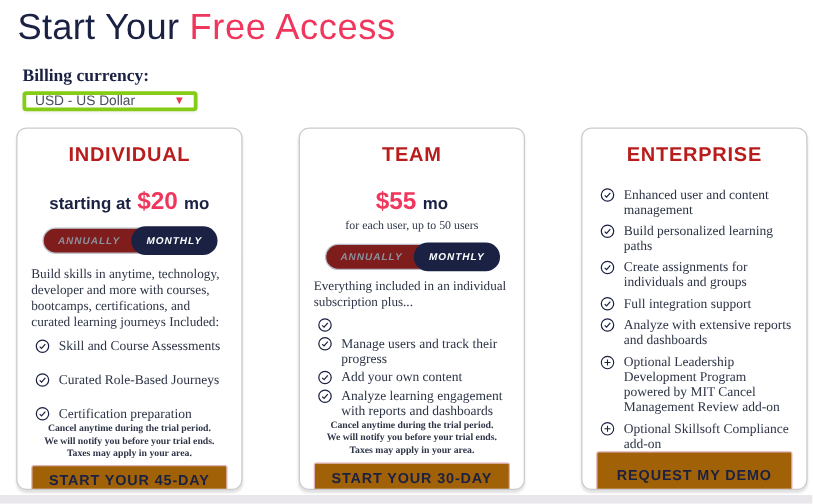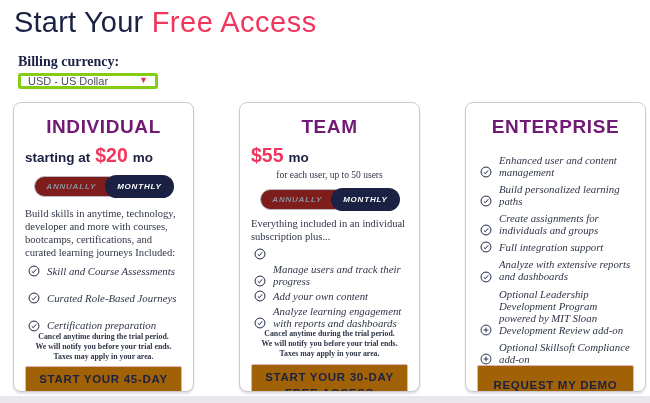--- a/index.html
+++ b/index.html
@@ -48,26 +48,26 @@
     width: 181px; height: 290px;
     background: #fff;
     border: 1px solid #cbcbce; border-radius: 8px;
     box-shadow: 0 2px 2px rgba(0,0,0,0.12);
     display: flex; flex-direction: column;
     padding: 11px 11px 8px;
     overflow: hidden;
   }
   .card-title {
     margin: 2px 0 0; text-align: center;
-    font-size: 19px; font-weight: 800;
-    color: #701a75; letter-spacing: 0.6px;
+    font-size: 16px; font-weight: 800;
+    color: #b91c1c; letter-spacing: 0.6px;
   }
   .price-line {
-    display: flex; justify-content: flex-start; align-items: baseline; gap: 5px;
-    margin-top: 6px;
+    display: flex; justify-content: center; align-items: baseline; gap: 5px;
+    margin-top: 16px;
     font-size: 13.5px; font-weight: 800; color: #1b2142;
   }
   .price-amount { color: #f0365c; font-size: 19.5px; font-weight: 800; }
   .price-note {
     font-family: "Liberation Serif", serif;
     font-size: 9.5px; color: #2e3547;
     text-align: center; margin-top: 3px;
   }
   
   .toggle {
@@ -96,23 +96,23 @@
     margin: 10px 0 0;
   }
   .card-desc.tight { margin-top: 7px; font-size: 10.5px; }
   ul.features {
     list-style: none; margin: 6px 0 0; padding: 0 0 0 3px;
     display: flex; flex-direction: column; gap: 15px;
   }
   ul.features.tight { gap: 3px; margin-top: 5px; }
   ul.features.ent { margin-top: 16px; gap: 5px; }
   .features li {
-    display: flex; align-items: flex-end; gap: 7px;
-    font-family: "Liberation Serif", serif;
-    font-size: 10.8px; line-height: 1.12; color: #2e3547; font-style: italic;
+    display: flex; align-items: flex-start; gap: 7px;
+    font-family: "Liberation Serif", serif;
+    font-size: 10.8px; line-height: 1.12; color: #2e3547;
   }
   .f-icon { width: 12px; height: 12px; flex: 0 0 12px; color: #1b2142; margin-top: 0px; }
   .f-icon svg { display: block; width: 12px; height: 12px; }
   .fine-print {
     margin-top: auto;
     text-align: center;
     font-family: "Liberation Serif", serif;
     font-size: 7.8px; font-weight: 700; color: #2e3547;
     line-height: 1.3;
     padding-bottom: 4px;
@@ -301,21 +301,21 @@
           </span>
         <span>Analyze with extensive reports and dashboards</span>
       </li>
       <li>
         <span class="f-icon">
             <svg viewBox="0 0 16 16">
               <circle cx="8" cy="8" r="6.6" fill="none" stroke="currentColor" stroke-width="1.2"></circle>
               <path d="M8 4.8 V11.2 M4.8 8 H11.2" fill="none" stroke="currentColor" stroke-width="1.2"></path>
             </svg>
           </span>
-        <span>Optional Leadership Development Program powered by MIT Sloan Development Review add-on</span>
+        <span>Optional Leadership Development Program powered by MIT Cancel Management Review add-on</span>
       </li>
       <li>
         <span class="f-icon">
             <svg viewBox="0 0 16 16">
               <circle cx="8" cy="8" r="6.6" fill="none" stroke="currentColor" stroke-width="1.2"></circle>
               <path d="M8 4.8 V11.2 M4.8 8 H11.2" fill="none" stroke="currentColor" stroke-width="1.2"></path>
             </svg>
           </span>
         <span>Optional Skillsoft Compliance add-on</span>
       </li>

